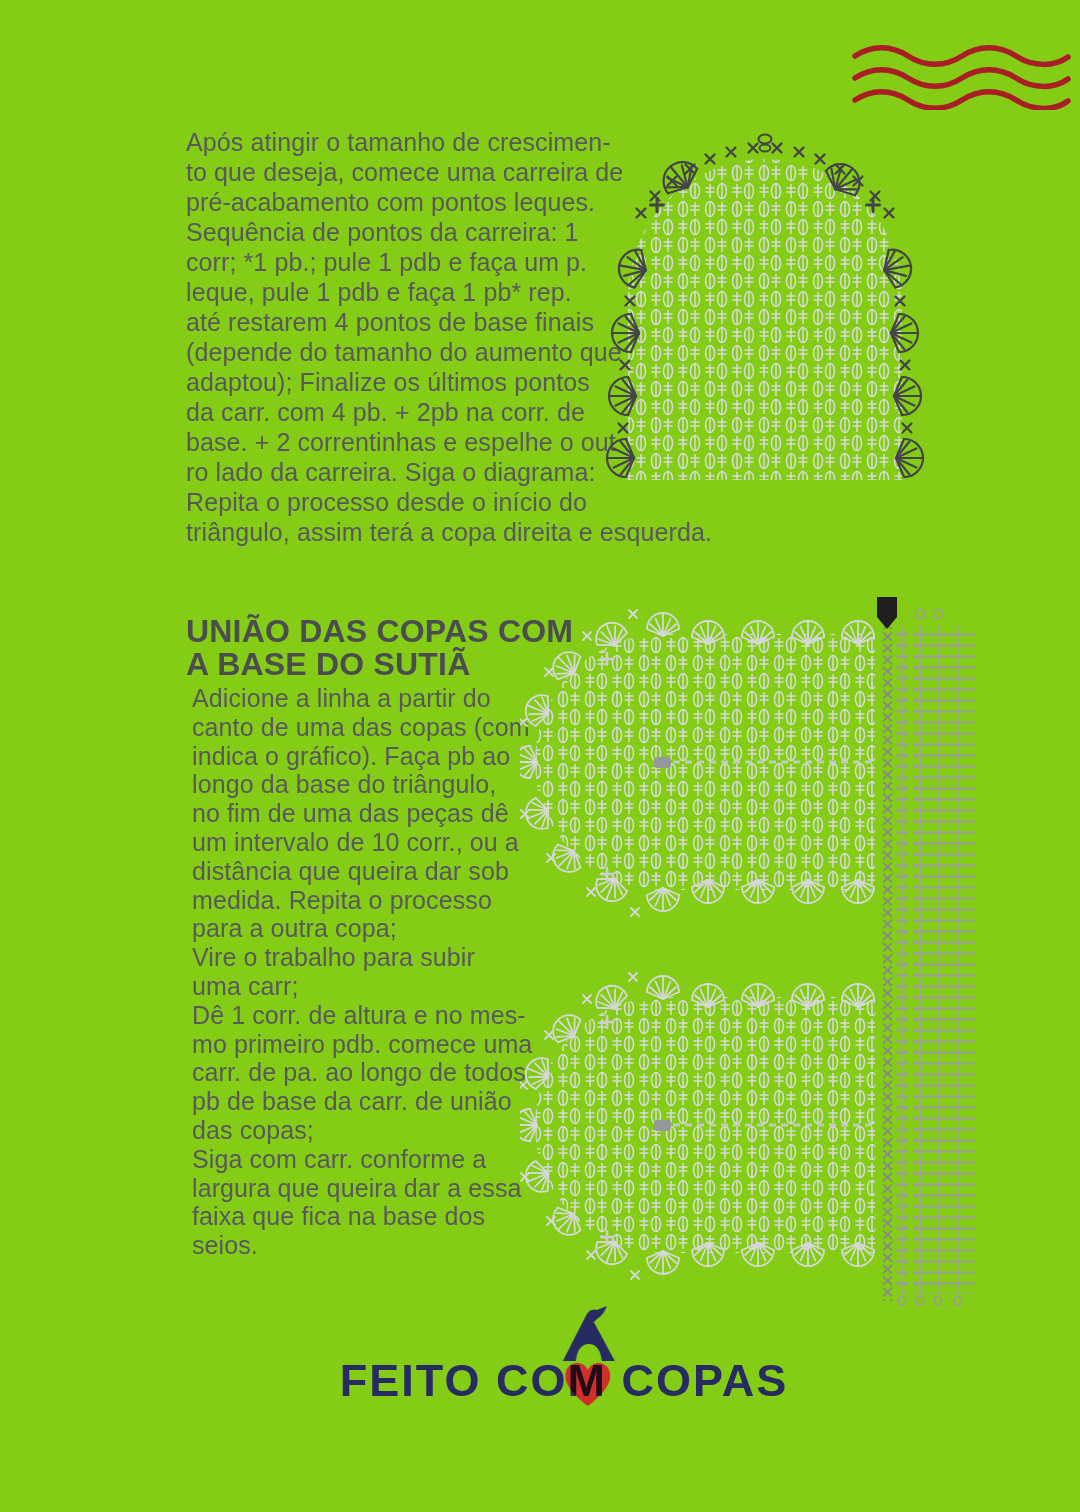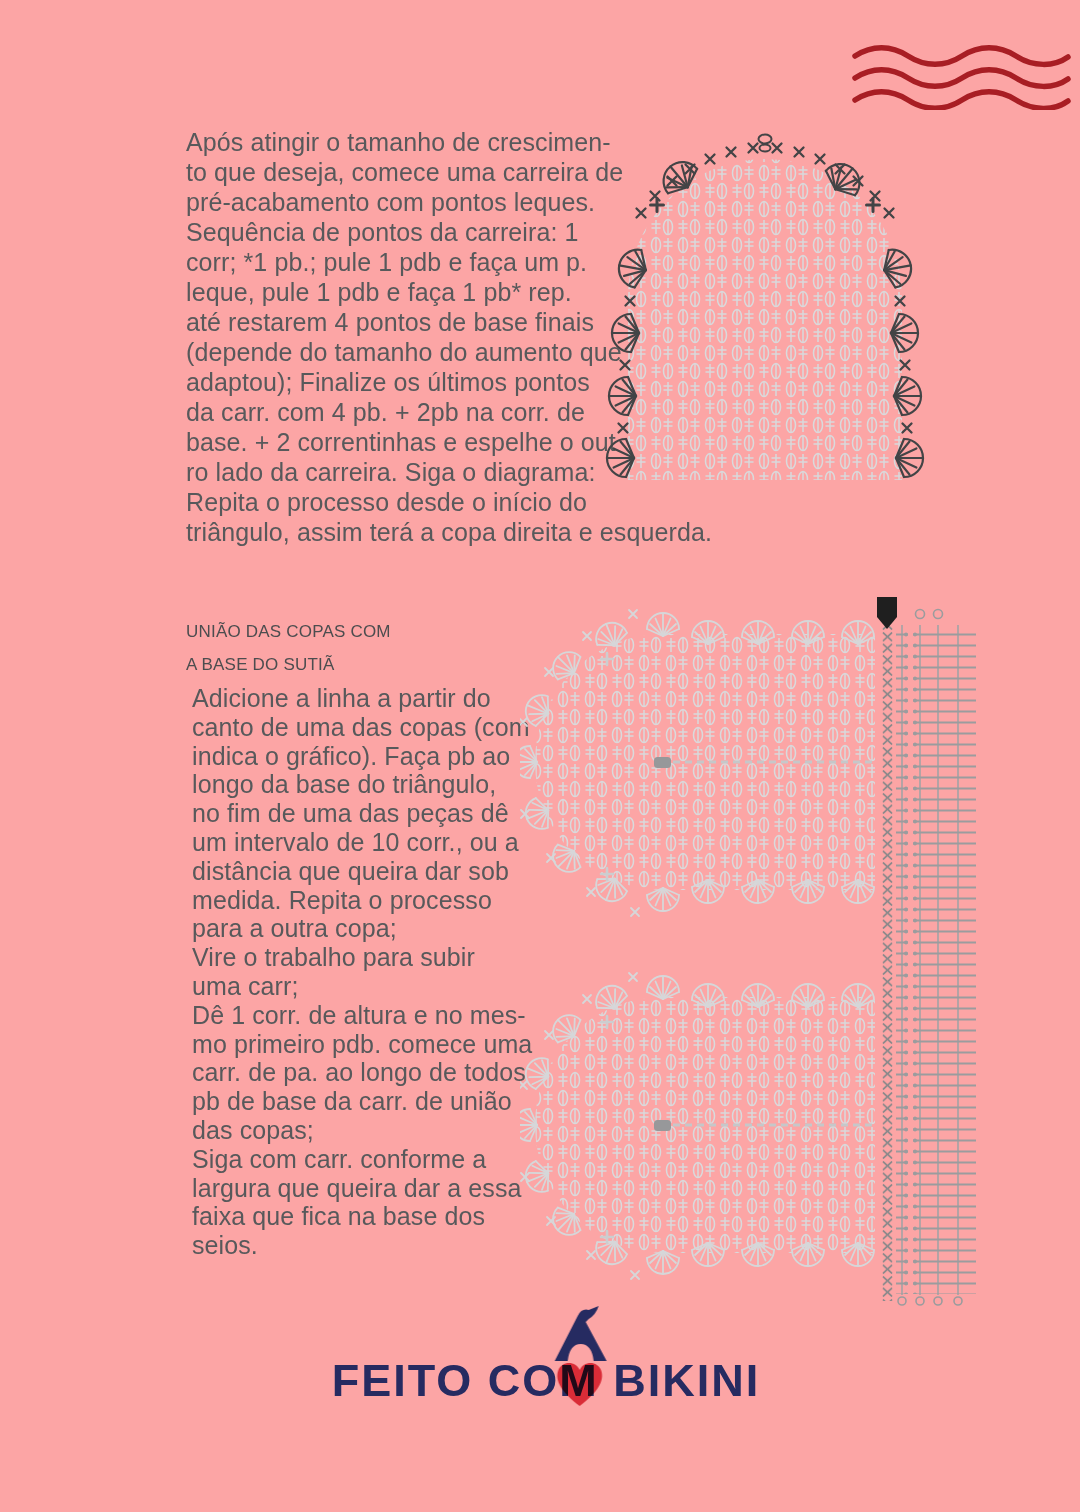--- a/index.html
+++ b/index.html
@@ -1,35 +1,35 @@
 <!DOCTYPE html>
 <html><head>
 <meta charset="utf-8">
 <style>
   html,body{margin:0;padding:0;background:#ffffff;}
   .page{
-    position:relative;width:1080px;height:1512px;background:#fca5a5;
+    position:relative;width:1080px;height:1512px;background:#84cc16;
     font-family:"Liberation Sans",sans-serif;overflow:hidden;
   }
   .para{
     position:absolute;color:#58595b;white-space:pre-line;
     font-size:25px;letter-spacing:0.1px;z-index:1;
   }
   .para-intro{left:186px;top:127px;width:700px;line-height:30px;}
   .heading{
     position:absolute;left:186px;top:615px;width:480px;
-    color:#4c4d4f;font-weight:normal;font-size:17px;line-height:33px;
+    color:#4c4d4f;font-weight:bold;font-size:32px;line-height:33px;
     white-space:pre-line;letter-spacing:0.2px;z-index:1;
   }
   .para-union{left:192px;top:684px;width:470px;line-height:28.8px;}
   .diagram{position:absolute;z-index:2;}
   .waves{position:absolute;left:851px;top:42px;z-index:2;}
   .logo-row{
     position:absolute;top:1356px;left:50%;transform:translateX(-50%);
-    margin-left:6px;display:flex;align-items:baseline;
+    margin-left:24px;display:flex;align-items:baseline;
     color:#262b61;font-weight:bold;font-size:45px;line-height:50px;
     letter-spacing:2px;z-index:3;white-space:pre;
   }
   .logo-m{position:relative;display:inline-block;}
   .logo-heart{position:absolute;left:-7px;top:1px;mix-blend-mode:multiply;opacity:0.92;}
   .logo-triangle{position:absolute;left:-9px;top:-51px;}
 </style>
 </head>
 <body>
 
@@ -231,16 +231,16 @@
       <circle cx="418" cy="716" r="4"></circle>
       <circle cx="438" cy="716" r="4"></circle>
     </g>
   </svg>
 
   <div class="logo-row">
     <span>FEITO CO</span><span class="logo-m"><span>M</span><svg class="logo-triangle" width="58" height="56" viewBox="0 0 58 56">
           <path d="M4,56 L27,11 Q31,3 38,5 L48,1 Q45,10 38,14 L35,17 L56,56 L43,56 Q41,39 30,39 Q19,39 17,56 Z" fill="#262b61"></path>
         </svg><svg class="logo-heart" width="54" height="52" viewBox="0 0 54 52">
           <path d="M27,49 C9,35 2,24 5.5,13.5 C9,3.5 23,3.5 27,13 C31,3.5 45,3.5 48.5,13.5 C52,24 45,35 27,49 Z" fill="#d6202c"></path>
-        </svg></span><span> BIKINI</span>
+        </svg></span><span> COPAS</span>
   </div>
 
 </div>
 
 </body></html>

